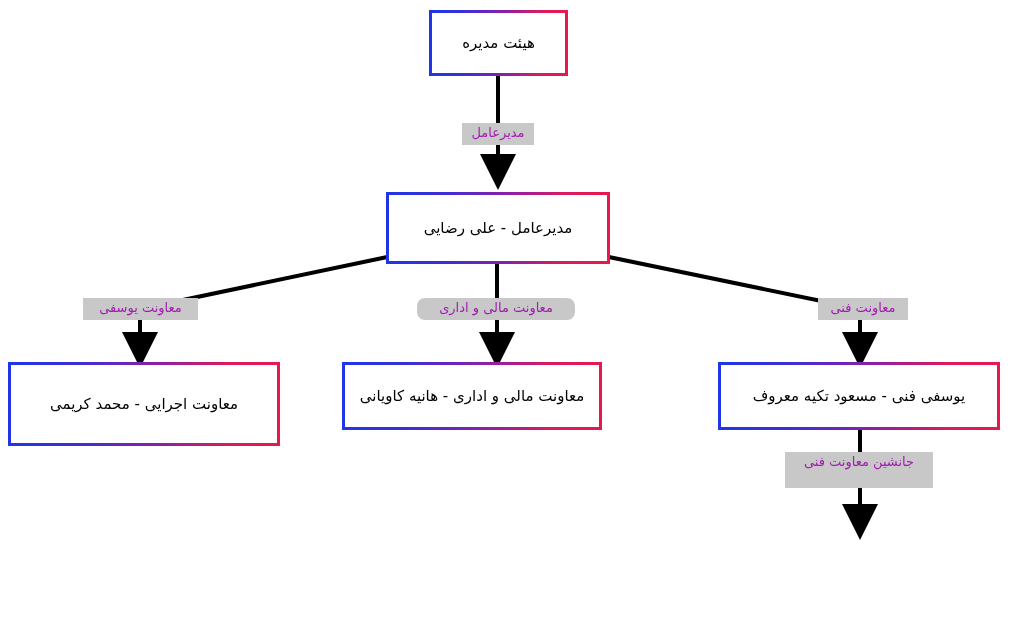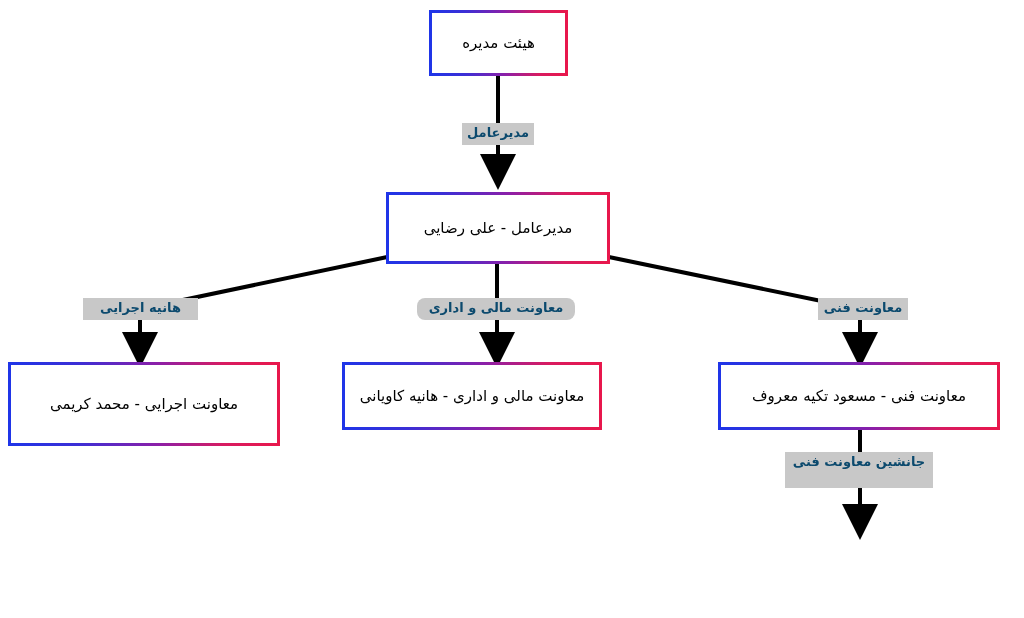--- a/index.html
+++ b/index.html
@@ -40,27 +40,26 @@
     padding: 6px 6px;
     border-style: solid;
     border-width: 3px;
     
     border-image: linear-gradient(90deg, #1f35e8 0%, #3b2fd6 25%, #8b1fa8 55%, #d81b60 80%, #e8174c 100%) 1;
   }
   .edge-label {
     position: absolute;
     box-sizing: border-box;
     background: #c8c8c8;
-    color: #0c4a6e;
+    color: #a21caf;
     font-size: 13px;
     line-height: 1.2;
     padding: 2px 5px;
     white-space: nowrap;
     text-align: center;
-    font-weight: bold;
   }
 </style>
 </head>
 <body>
 
 <div id="canvas">
 
   <svg id="edges" viewBox="0 0 1024 618" xmlns="http://www.w3.org/2000/svg">
     <defs>
       <marker id="arrow" markerWidth="9" markerHeight="9" refX="4.5" refY="4.5" orient="auto" markerUnits="strokeWidth">
@@ -101,30 +100,30 @@
 
   <div class="node" style="left:8px; top:362px; width:272px; height:84px;">
     <span>معاونت اجرایی - محمد کریمی</span>
   </div>
 
   <div class="node" style="left:342px; top:362px; width:260px; height:68px;">
     <span>معاونت مالی و اداری - هانیه کاویانی</span>
   </div>
 
   <div class="node" style="left:718px; top:362px; width:282px; height:68px;">
-    <span>معاونت فنی - مسعود تکیه معروف</span>
+    <span>یوسفی فنی - مسعود تکیه معروف</span>
   </div>
 
 
   <div class="edge-label" style="left:462px; top:123px; width:72px; height:22px;">
     <span>مدیرعامل</span>
   </div>
 
   <div class="edge-label" style="left:83px; top:298px; width:115px; height:22px;">
-    <span>هانیه اجرایی</span>
+    <span>معاونت یوسفی</span>
   </div>
 
   <div class="edge-label" style="left:417px; top:298px; width:158px; height:22px;border-radius:8px;">
     <span>معاونت مالی و اداری</span>
   </div>
 
   <div class="edge-label" style="left:818px; top:298px; width:90px; height:22px;">
     <span>معاونت فنی</span>
   </div>
 

